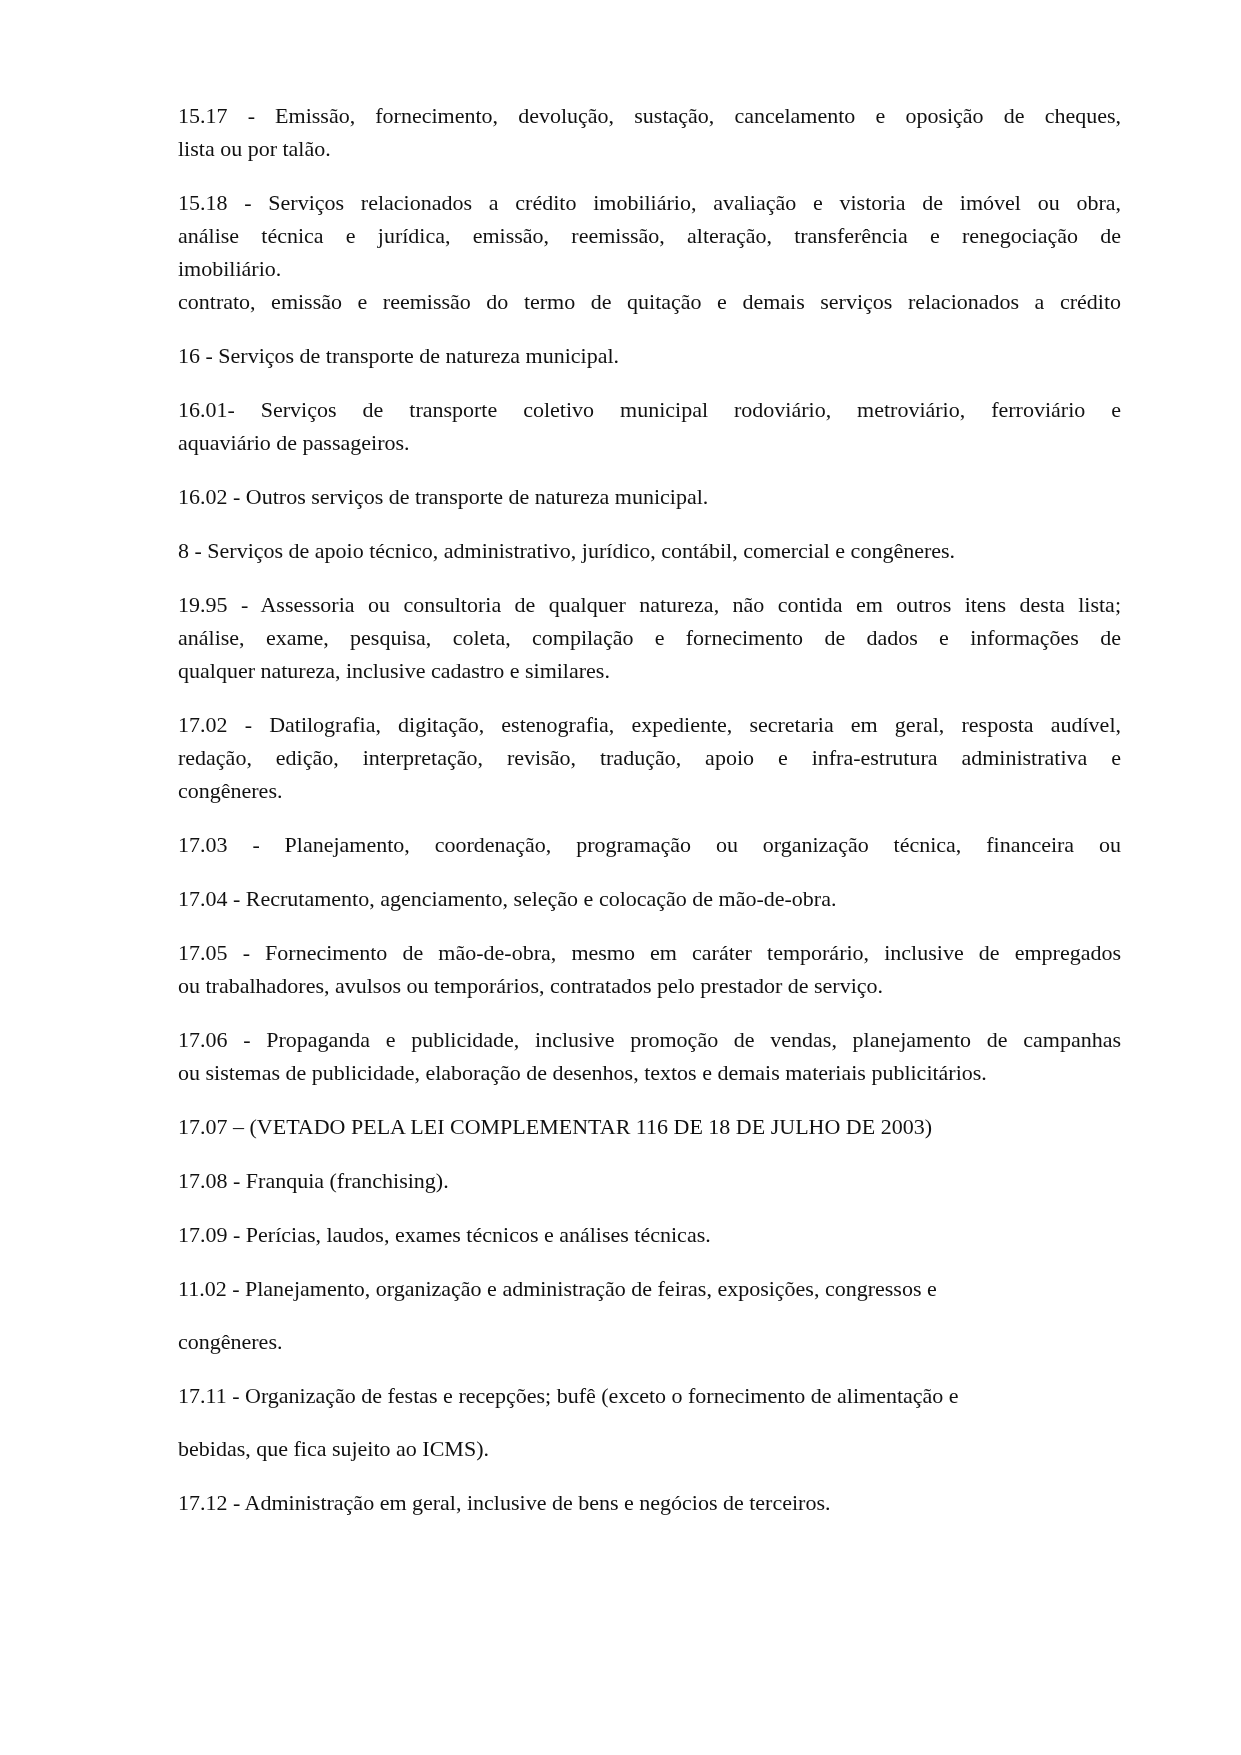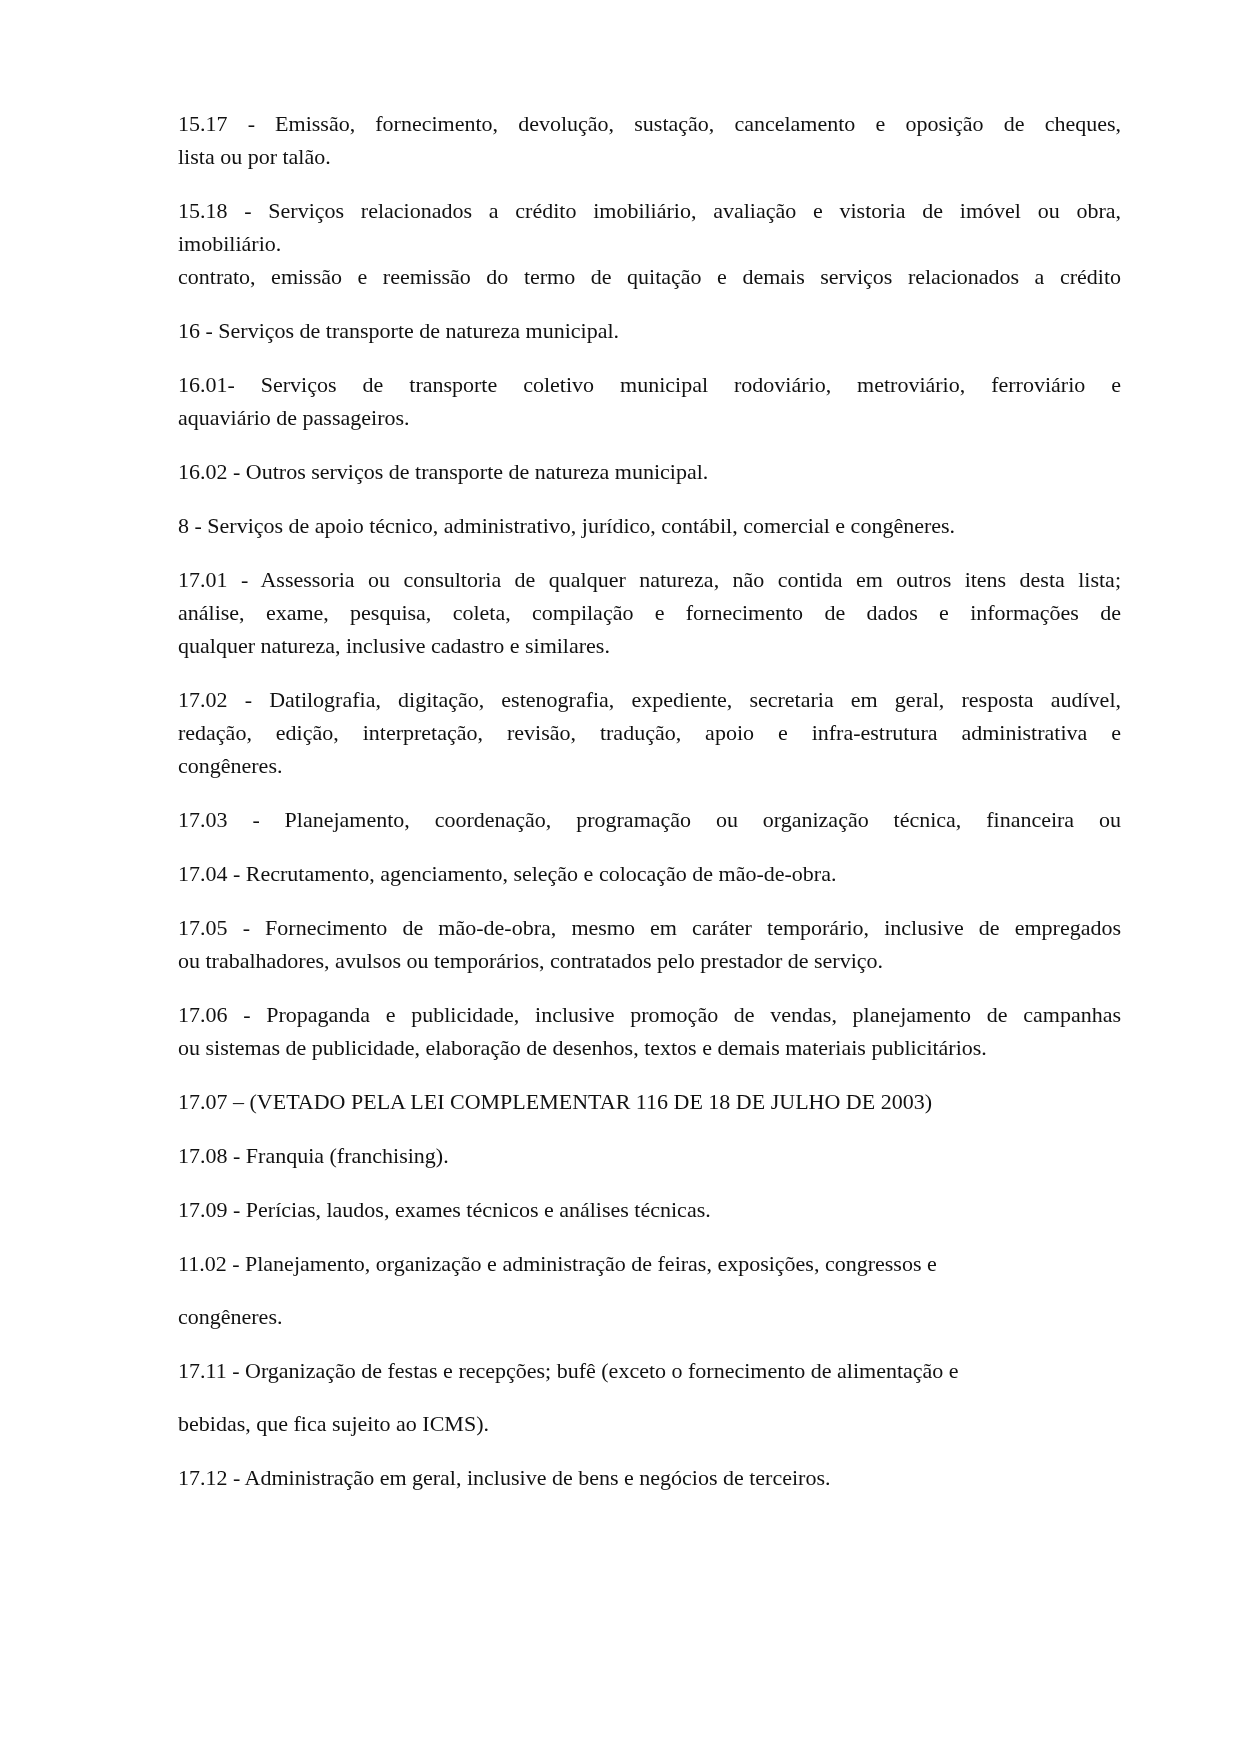--- a/index.html
+++ b/index.html
@@ -16,21 +16,21 @@
   .page {
     position: absolute;
     left: 178px;
     top: 99px;
     width: 943px;
     font-family: "Liberation Serif", "DejaVu Serif", serif;
     font-size: 22px;
     color: #111111;
   }
   .para {
-    margin: 8px 0 21px 0;
+    margin: 0 0 21px 0;
   }
   .line {
     display: block;
     height: 33px;
     line-height: 33px;
     white-space: nowrap;
   }
   .line.justify {
     text-align: justify;
     text-align-last: justify;
@@ -48,20 +48,21 @@
 
 <div class="page">
 
   <p class="para">
     <span class="line justify">15.17 - Emissão, fornecimento, devolução, sustação, cancelamento e oposição de cheques,</span>
     <span class="line">lista ou por talão.</span>
   </p>
 
   <p class="para">
     <span class="line justify">15.18 - Serviços relacionados a crédito imobiliário, avaliação e vistoria de imóvel ou obra,</span>
+    <span class="line justify">análise técnica e jurídica, emissão, reemissão, alteração, transferência e renegociação de</span>
     <span class="line">imobiliário.</span>
     <span class="line justify">contrato, emissão e reemissão do termo de quitação e demais serviços relacionados a crédito</span>
   </p>
 
   <p class="para">
     <span class="line">16 - Serviços de transporte de natureza municipal.</span>
   </p>
 
   <p class="para">
     <span class="line justify">16.01- Serviços de transporte coletivo municipal rodoviário, metroviário, ferroviário e</span>
@@ -70,21 +71,21 @@
 
   <p class="para">
     <span class="line">16.02 - Outros serviços de transporte de natureza municipal.</span>
   </p>
 
   <p class="para">
     <span class="line">8 - Serviços de apoio técnico, administrativo, jurídico, contábil, comercial e congêneres.</span>
   </p>
 
   <p class="para">
-    <span class="line justify">17.01 - Assessoria ou consultoria de qualquer natureza, não contida em outros itens desta lista;</span>
+    <span class="line justify">19.95 - Assessoria ou consultoria de qualquer natureza, não contida em outros itens desta lista;</span>
     <span class="line justify">análise, exame, pesquisa, coleta, compilação e fornecimento de dados e informações de</span>
     <span class="line">qualquer natureza, inclusive cadastro e similares.</span>
   </p>
 
   <p class="para">
     <span class="line justify">17.02 - Datilografia, digitação, estenografia, expediente, secretaria em geral, resposta audível,</span>
     <span class="line justify">redação, edição, interpretação, revisão, tradução, apoio e infra-estrutura administrativa e</span>
     <span class="line">congêneres.</span>
   </p>
 

